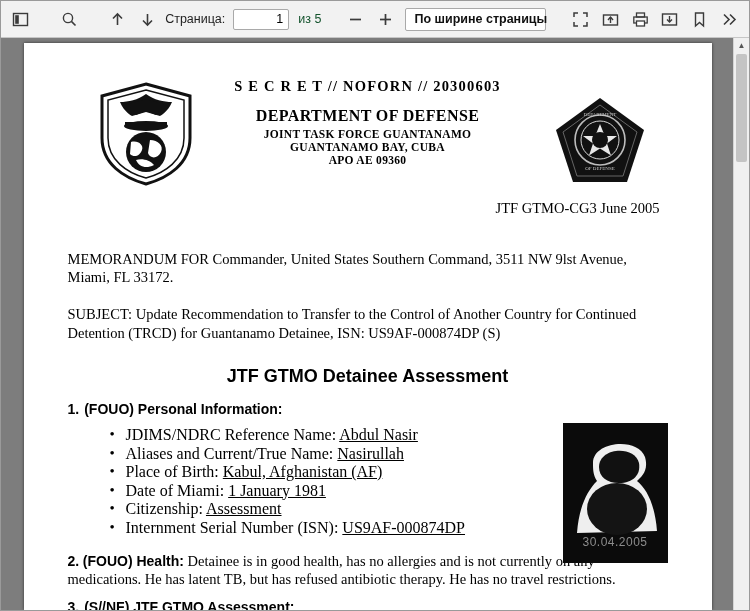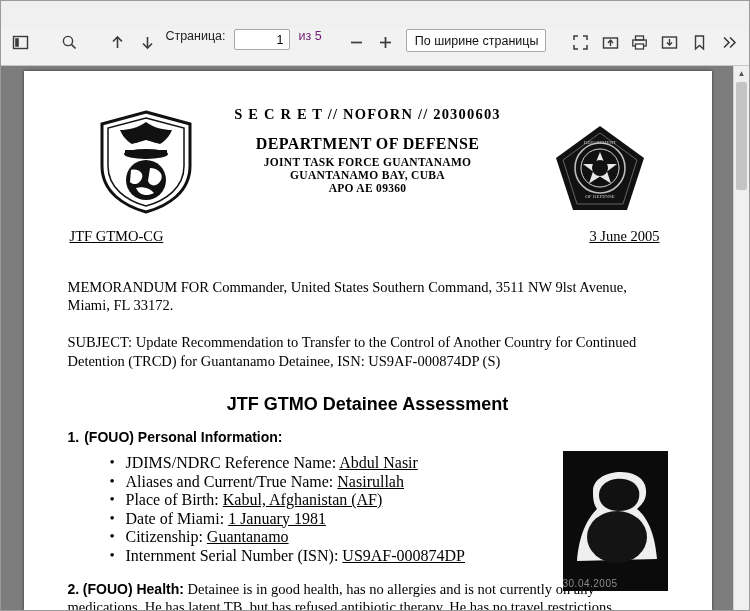--- a/index.html
+++ b/index.html
@@ -24,24 +24,24 @@
     display: flex;
     flex-direction: column;
   }
   
   .toolbar {
     height: 37px;
     min-height: 37px;
     background: #f2f2f2;
     border-bottom: 1px solid #c6c6c6;
     display: flex;
+    align-items: center;
     padding: 0 6px;
     box-sizing: border-box;
     gap: 2px;
-    margin-top: 28px;
   }
   .tb-btn {
     width: 30px;
     height: 27px;
     display: flex;
     align-items: center;
     justify-content: center;
     border-radius: 3px;
     cursor: default;
     color: #3b3b3b;
@@ -62,38 +62,39 @@
     border-radius: 2px;
     font-size: 12.5px;
     text-align: right;
     padding: 0 5px;
     box-sizing: border-box;
     color: #000;
     font-family: "Liberation Sans", sans-serif;
   }
   .page-total {
     font-size: 12.5px;
-    color: #701a75;
+    color: #14532d;
     margin-left: 7px;
     white-space: nowrap;
   }
   .zoom-select {
     height: 23px;
     min-width: 140px;
     border: 1px solid #a9a9a9;
     background: #fff;
     border-radius: 2px;
     font-size: 12.5px;
     color: #111;
     display: flex;
     align-items: center;
     padding: 0 8px;
     box-sizing: border-box;
     margin-left: 4px;
     white-space: nowrap;
+    font-weight: bold;
   }
   
   .doc-area {
     flex: 1;
     position: relative;
     background: #7a7a7a;
     overflow: hidden;
   }
   .page-wrap {
     position: absolute;
@@ -179,25 +180,24 @@
     margin-bottom: 3px;
   }
   .org1, .org2, .org3 {
     font-weight: bold;
     font-size: 11.5px;
     letter-spacing: 0.3px;
     line-height: 13px;
   }
   .row-dateline {
     display: flex;
-    justify-content: space-between;
+    justify-content: flex-end;
     align-items: flex-end;
     margin-top: 22px;
     font-size: 14.5px;
-    text-decoration: underline;
   }
   .row-dateline .left { padding-left: 2px; }
   .row-dateline .right { padding-right: 8px; }
   .memo {
     margin-top: 34px;
     font-size: 14.5px;
     line-height: 17.5px;
   }
   .subject {
     margin-top: 19px;
@@ -242,25 +242,26 @@
   .photo {
     position: absolute;
     right: 44px;
     width: 105px;
     height: 140px;
     background: #0d0d0d;
     overflow: hidden;
   }
   .photo .ph-date {
     position: absolute;
-    bottom: 2px;
+    bottom: 14px;
     left: 0;
     right: 0;
+    text-align: center;
     color: #8c8c8c;
-    font-size: 10px;
+    font-size: 12px;
     font-family: "Liberation Sans", sans-serif;
     letter-spacing: 0.5px;
   }
   .para {
     font-size: 14.5px;
     line-height: 17.5px;
     margin-top: 6px;
   }
   .para .lead {
     font-family: "Liberation Sans", sans-serif;
@@ -435,21 +436,21 @@
             <ellipse cx="54" cy="86" rx="30" ry="26" fill="#141414"></ellipse>
           </svg>
           <div class="ph-date">30.04.2005</div>
         </div>
 
         <ul class="bullets">
           <li><span>JDIMS/NDRC Reference Name: </span><span class="uline">Abdul Nasir</span></li>
           <li><span>Aliases and Current/True Name: </span><span class="uline">Nasirullah</span></li>
           <li><span>Place of Birth: </span><span class="uline">Kabul, Afghanistan (AF)</span></li>
           <li><span>Date of Miami: </span><span class="uline">1 January 1981</span></li>
-          <li><span>Citizenship: </span><span class="uline">Guantanamo</span></li>
+          <li><span>Citizenship: </span><span class="uline">Assessment</span></li>
           <li><span>Internment Serial Number (ISN): </span><span class="uline">US9AF-000874DP</span></li>
         </ul>
 
         <div class="para" style="margin-top:16px;">
           <span class="lead">2.</span>
           <span class="lead">(FOUO) Health:</span><span> Detainee is in good health, has no allergies and is not currently on any medications.  He has latent TB, but has refused antibiotic therapy.  He has no travel restrictions.</span>
         </div>
 
         <div class="sec-head sec3">
           <span class="num">3.</span><span>(S//NF) JTF GTMO Assessment:</span>

